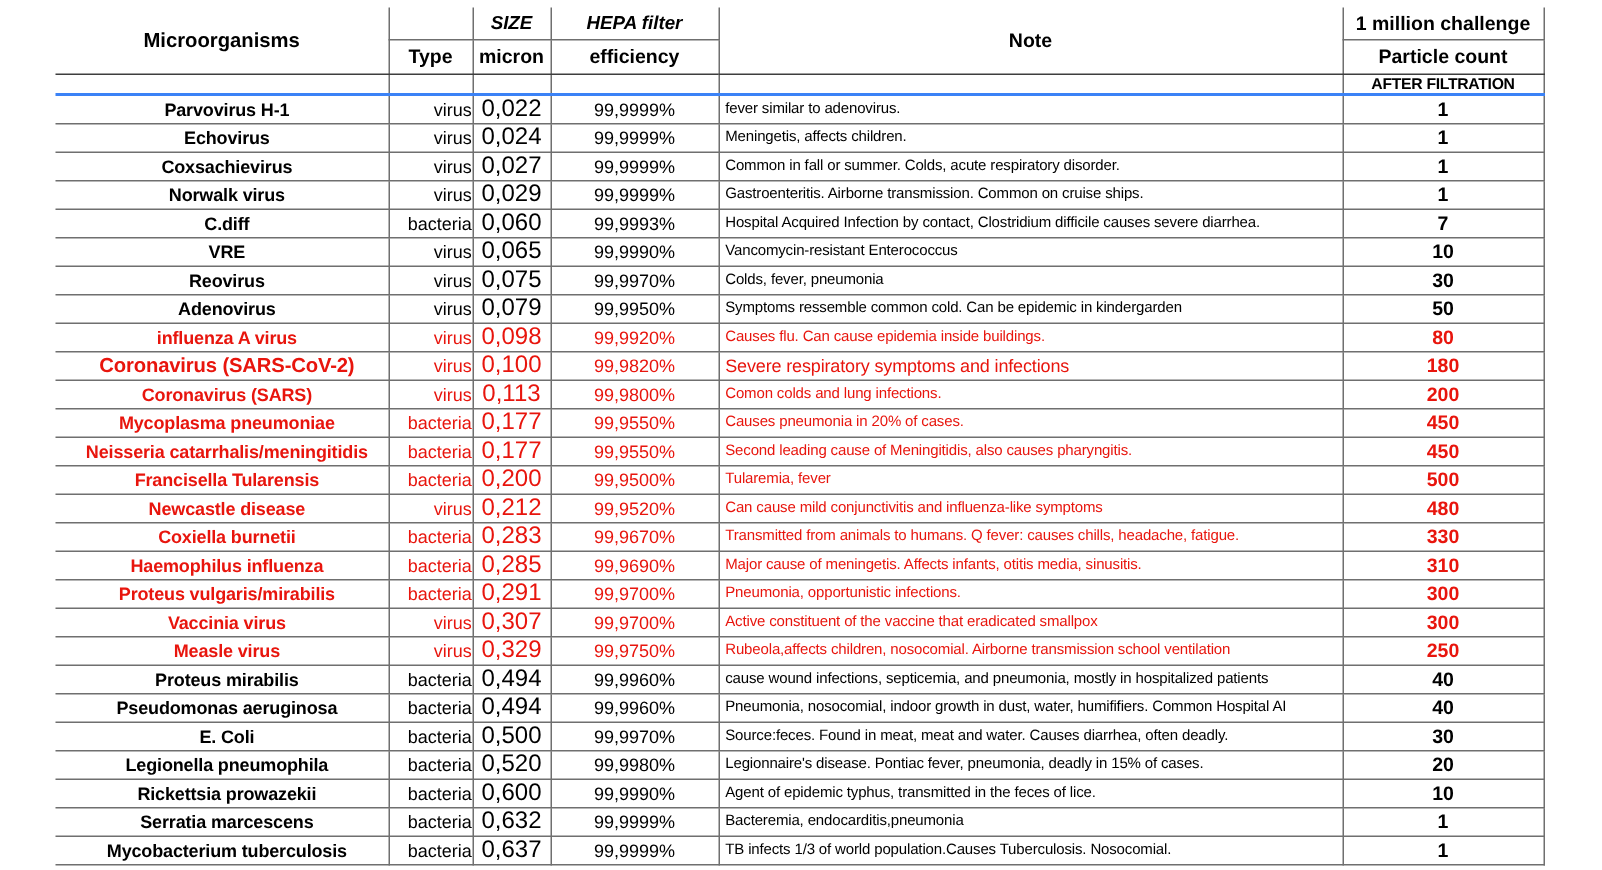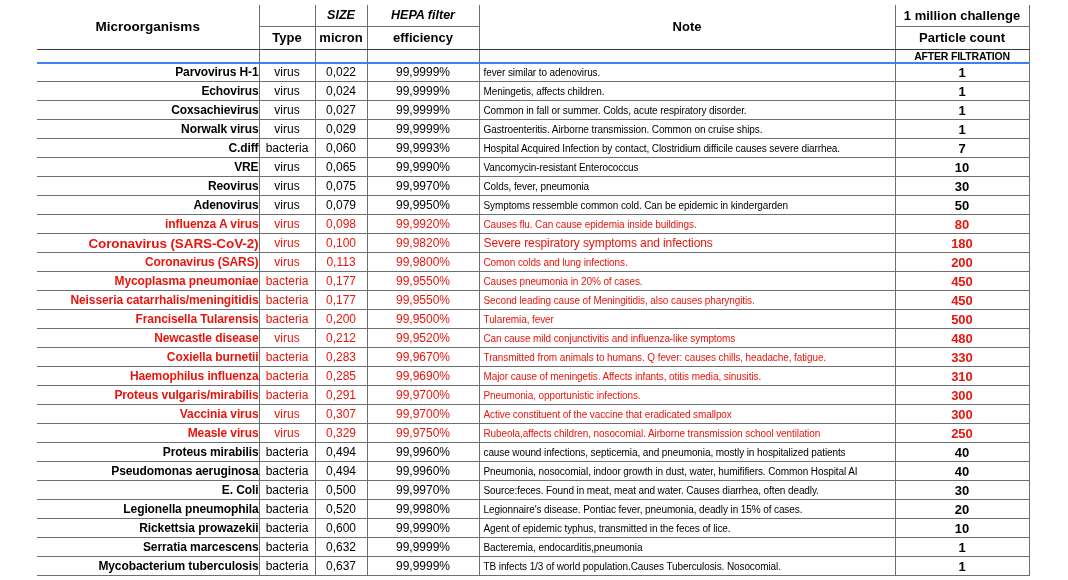--- a/index.html
+++ b/index.html
@@ -26,23 +26,23 @@
   tr.h3 { height:13px; }
   thead th { text-align:center; font-weight:700; font-size:13px; }
   th.h-micro { font-size:13.5px; }
   th.it { font-style:italic; font-size:12.5px; }
   tr.h2 > th, th.h-micro, th.h-note { border-bottom:1px solid #3d3d3d; }
   tr.h3 > td { border-bottom:2px solid #3b82f6; }
   td.h-after { text-align:center; font-weight:700; font-size:10.5px; letter-spacing:-0.2px; }
 
   
   tbody tr { height:19px; }
-  .col-name  { text-align:right; padding-left:7px; font-weight:700; font-size:12px; letter-spacing:-0.1px; }
-  .col-type  { text-align:center; font-size:12px; }
-  .col-size  { text-align:center; font-size:12px; }
+  .col-name  { text-align:center; padding-left:7px; font-weight:700; font-size:12px; letter-spacing:-0.1px; }
+  .col-type  { text-align:right; font-size:12px; }
+  .col-size  { text-align:center; font-size:16px; }
   .col-eff   { text-align:center; font-size:12px; }
   .col-note  { text-align:left; padding-left:4px; font-size:10px; letter-spacing:-0.1px; }
   .col-count { text-align:center; font-weight:700; font-size:13px; }
   tr.red { color:var(--red);margin-left:40px; }
   tr.big .col-name { font-size:13.5px; }
   tr.big .col-note { font-size:12px; }
 </style>
 </head>
 <body>
 

